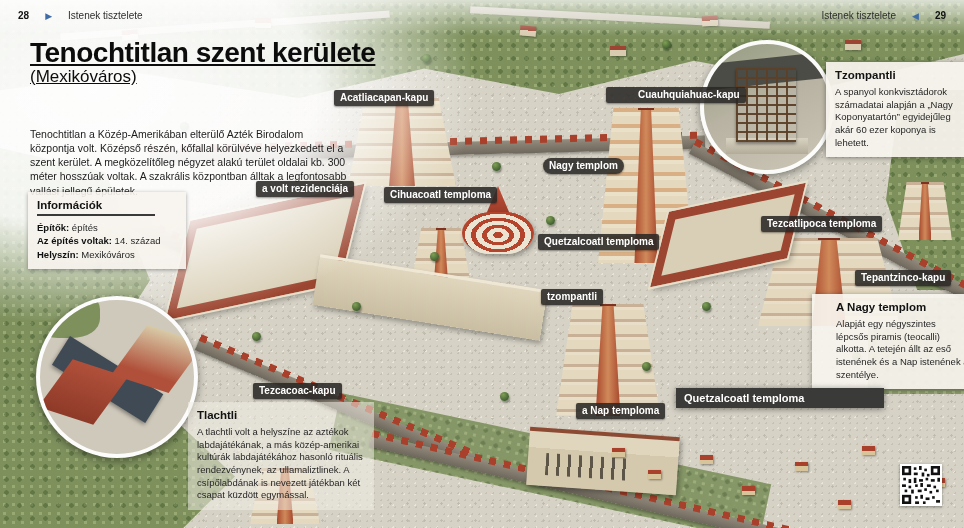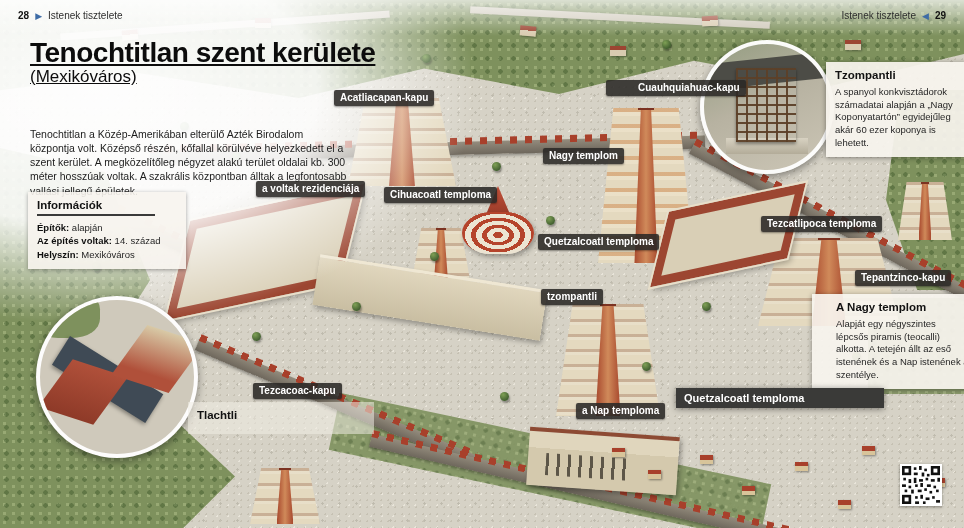--- a/index.html
+++ b/index.html
@@ -47,21 +47,21 @@
     background:repeating-linear-gradient(90deg,#5d5648 0 3px,rgba(0,0,0,0) 3px 11px);}
   .stall{position:absolute;width:13px;height:9px;background:linear-gradient(#a8402b 50%,#d8c49a 50%);box-shadow:1px 1px 2px rgba(0,0,0,.4);}
   .tree{position:absolute;width:9px;height:9px;border-radius:50%;background:radial-gradient(circle at 35% 30%,#7fa055,#3f5c2e 75%);box-shadow:1px 2px 2px rgba(0,0,0,.35);}
 
   
   .title-fade{position:absolute;left:0;top:0;width:470px;height:320px;
     background:radial-gradient(ellipse at 20% 28%,rgba(255,255,255,.97) 0%,rgba(255,255,255,.9) 42%,rgba(255,255,255,0) 72%);}
   .header-fade{position:absolute;top:0;left:0;right:0;height:36px;background:linear-gradient(rgba(255,255,255,.72),rgba(255,255,255,0));}
 
   
-  .running-head{position:absolute;top:10px;font-size:10px;color:#2e2e2e;display:flex;align-items:center;gap:6px;}
+  .running-head{position:absolute;top:10px;font-size:10px;color:#2e2e2e;display:flex;align-items:center;gap:16px;}
   .running-head .pageno{font-weight:bold;color:#111;}
   .running-head .arrow{color:#3e6ca6;font-size:9px;}
   .rh-left{left:18px;}
   .rh-right{right:18px;}
 
   .title-block{position:absolute;left:30px;top:38px;color:#0c0c0c;text-decoration:underline;}
   .title-block h1{margin:0;font-size:28px;line-height:1.05;letter-spacing:-.5px;}
   .title-block .subtitle{font-size:17px;font-weight:normal;line-height:1.15;}
   .intro{position:absolute;left:30px;top:116px;width:318px;font-size:10.5px;line-height:1.36;color:#1c1c1c;}
 
@@ -209,49 +209,50 @@
 
   <div class="title-block">
     <h1>Tenochtitlan szent kerülete</h1>
     <div class="subtitle">(Mexikóváros)</div>
   </div>
   <p class="intro">Tenochtitlan a Közép-Amerikában elterülő Azték Birodalom központja volt. Középső részén, kőfallal körülvéve helyezkedett el a szent kerület. A megközelítőleg négyzet alakú terület oldalai kb. 300 méter hosszúak voltak. A szakrális központban álltak a legfontosabb vallási jellegű épületek.</p>
 
   <div class="info-box" style="left:28px;top:192px;width:140px;">
     <h3>Információk</h3>
     <div class="rule"></div>
-    <div class="row"><b>Építők:</b><span> alapján</span></div>
+    <div class="row"><b>Építők:</b><span> építés</span></div>
     <div class="row"><b>Az építés voltak:</b><span> 14. század</span></div>
     <div class="row"><b>Helyszín:</b><span> Mexikóváros</span></div>
   </div>
 
   <div class="map-label" style="left:334px;top:90px;">Acatliacapan-kapu</div>
-  <div class="map-label" style="left:606px;top:80px;padding-left:32px;">Cuauhquiahuac-kapu</div>
-  <div class="map-label" style="left:543px;top:148px;">Nagy templom</div>
-  <div class="map-label" style="left:256px;top:181px;">a voltak rezidenciája</div>
+  <div class="map-label" style="left:606px;top:87px;padding-left:32px;">Cuauhquiahuac-kapu</div>
+  <div class="map-label" style="left:543px;top:158px;border-radius:8px;">Nagy templom</div>
+  <div class="map-label" style="left:256px;top:181px;">a volt rezidenciája</div>
   <div class="map-label" style="left:384px;top:187px;">Cihuacoatl temploma</div>
   <div class="map-label" style="left:538px;top:234px;">Quetzalcoatl temploma</div>
   <div class="map-label" style="left:761px;top:216px;">Tezcatlipoca temploma</div>
   <div class="map-label" style="left:855px;top:270px;">Tepantzinco-kapu</div>
   <div class="map-label" style="left:541px;top:289px;">tzompantli</div>
   <div class="map-label" style="left:253px;top:383px;text-align:center;">Tezcacoac-kapu</div>
   <div class="map-label" style="left:576px;top:403px;">a Nap temploma</div>
 
   <div class="callout" style="left:826px;top:62px;width:122px;">
     <h3>Tzompantli</h3>
     <p>A spanyol konkvisztádorok számadatai alapján a „Nagy Koponyatartón” egyidejűleg akár 60 ezer koponya is lehetett.</p>
   </div>
 
   <div class="callout" style="left:812px;top:294px;width:134px;padding-left:24px;">
     <h3>A Nagy templom</h3>
     <p>Alapját egy négyszintes lépcsős piramis (teocalli) alkotta. A tetején állt az eső istenének és a Nap istenének a szentélye.</p>
   </div>
 
   <div class="callout translucent" style="left:188px;top:402px;width:168px;">
     <h3>Tlachtli</h3>
+    <p>A tlachtli volt a helyszíne az aztékok labdajátékának, a más közép-amerikai kultúrák labdajátékához hasonló rituális rendezvénynek, az ullamaliztlinek. A csípőlabdának is nevezett játékban két csapat küzdött egymással.</p>
   </div>
 
   <div class="callout-img">
     <div class="bar">Quetzalcoatl temploma</div>
   </div>
 
   <div class="qr">
     <svg viewBox="0 0 29 29" xmlns="http://www.w3.org/2000/svg">
       <rect width="29" height="29" fill="#fff"></rect>
       <g fill="#111">

